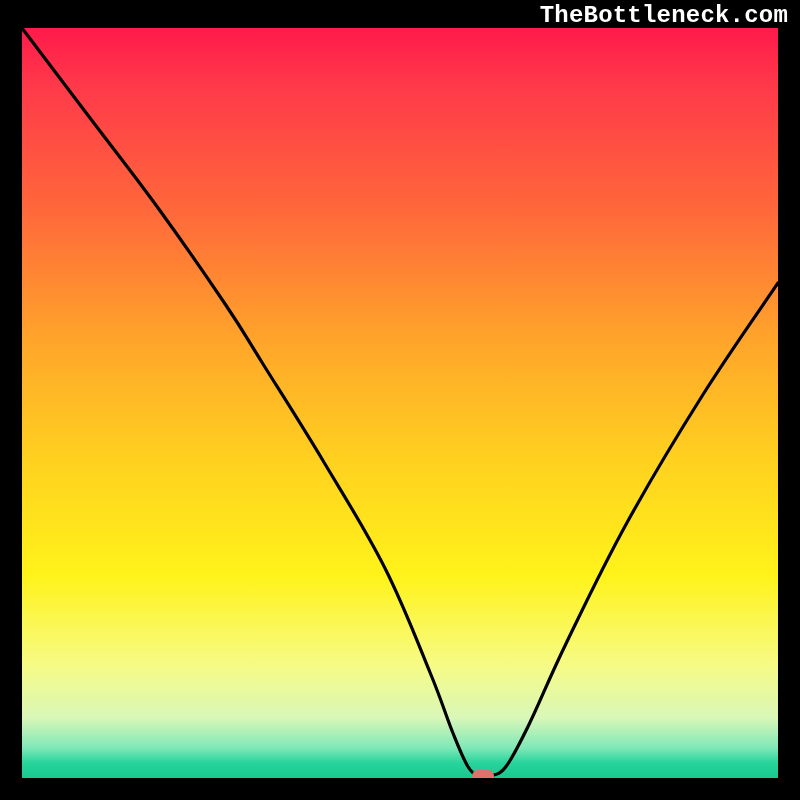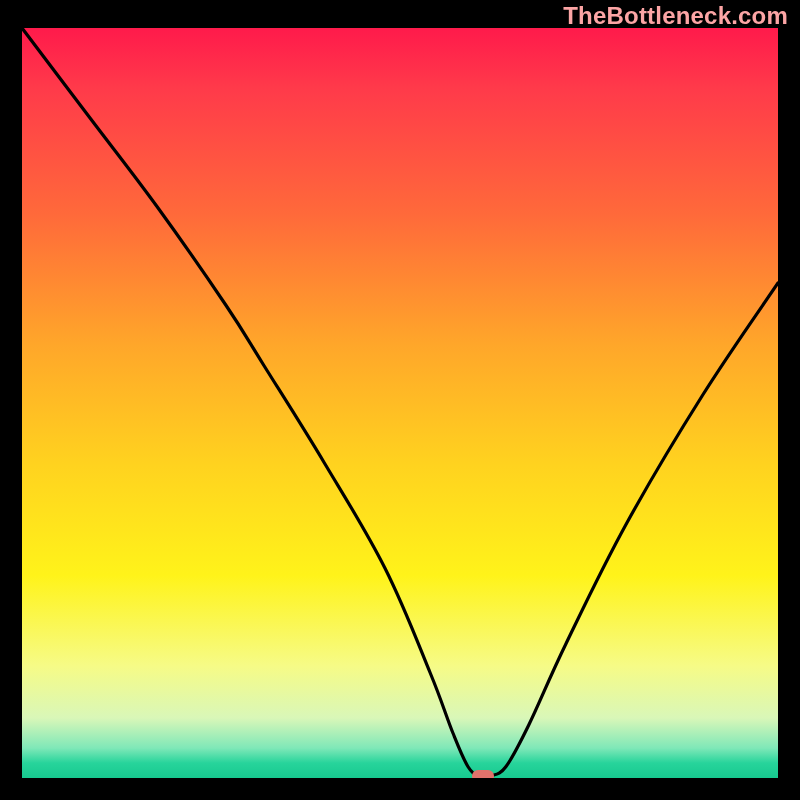--- a/index.html
+++ b/index.html
@@ -7,24 +7,24 @@
   .frame {
     position: relative;
     width: 800px;
     height: 800px;
     background: #000;
   }
   .watermark {
     position: absolute;
     top: 2px;
     right: 12px;
-    font-family: Liberation Sans, sans-serif;
+    font-family: Liberation Mono, monospace;
     font-size: 24px;
     font-weight: 600;
-    color: #fca5a5;
+    color: #ffffff;
     letter-spacing: 0.2px;
   }
   .plot {
     position: absolute;
     left: 22px;
     top: 28px;
     width: 756px;   
     height: 750px;  
     overflow: hidden;
   }

